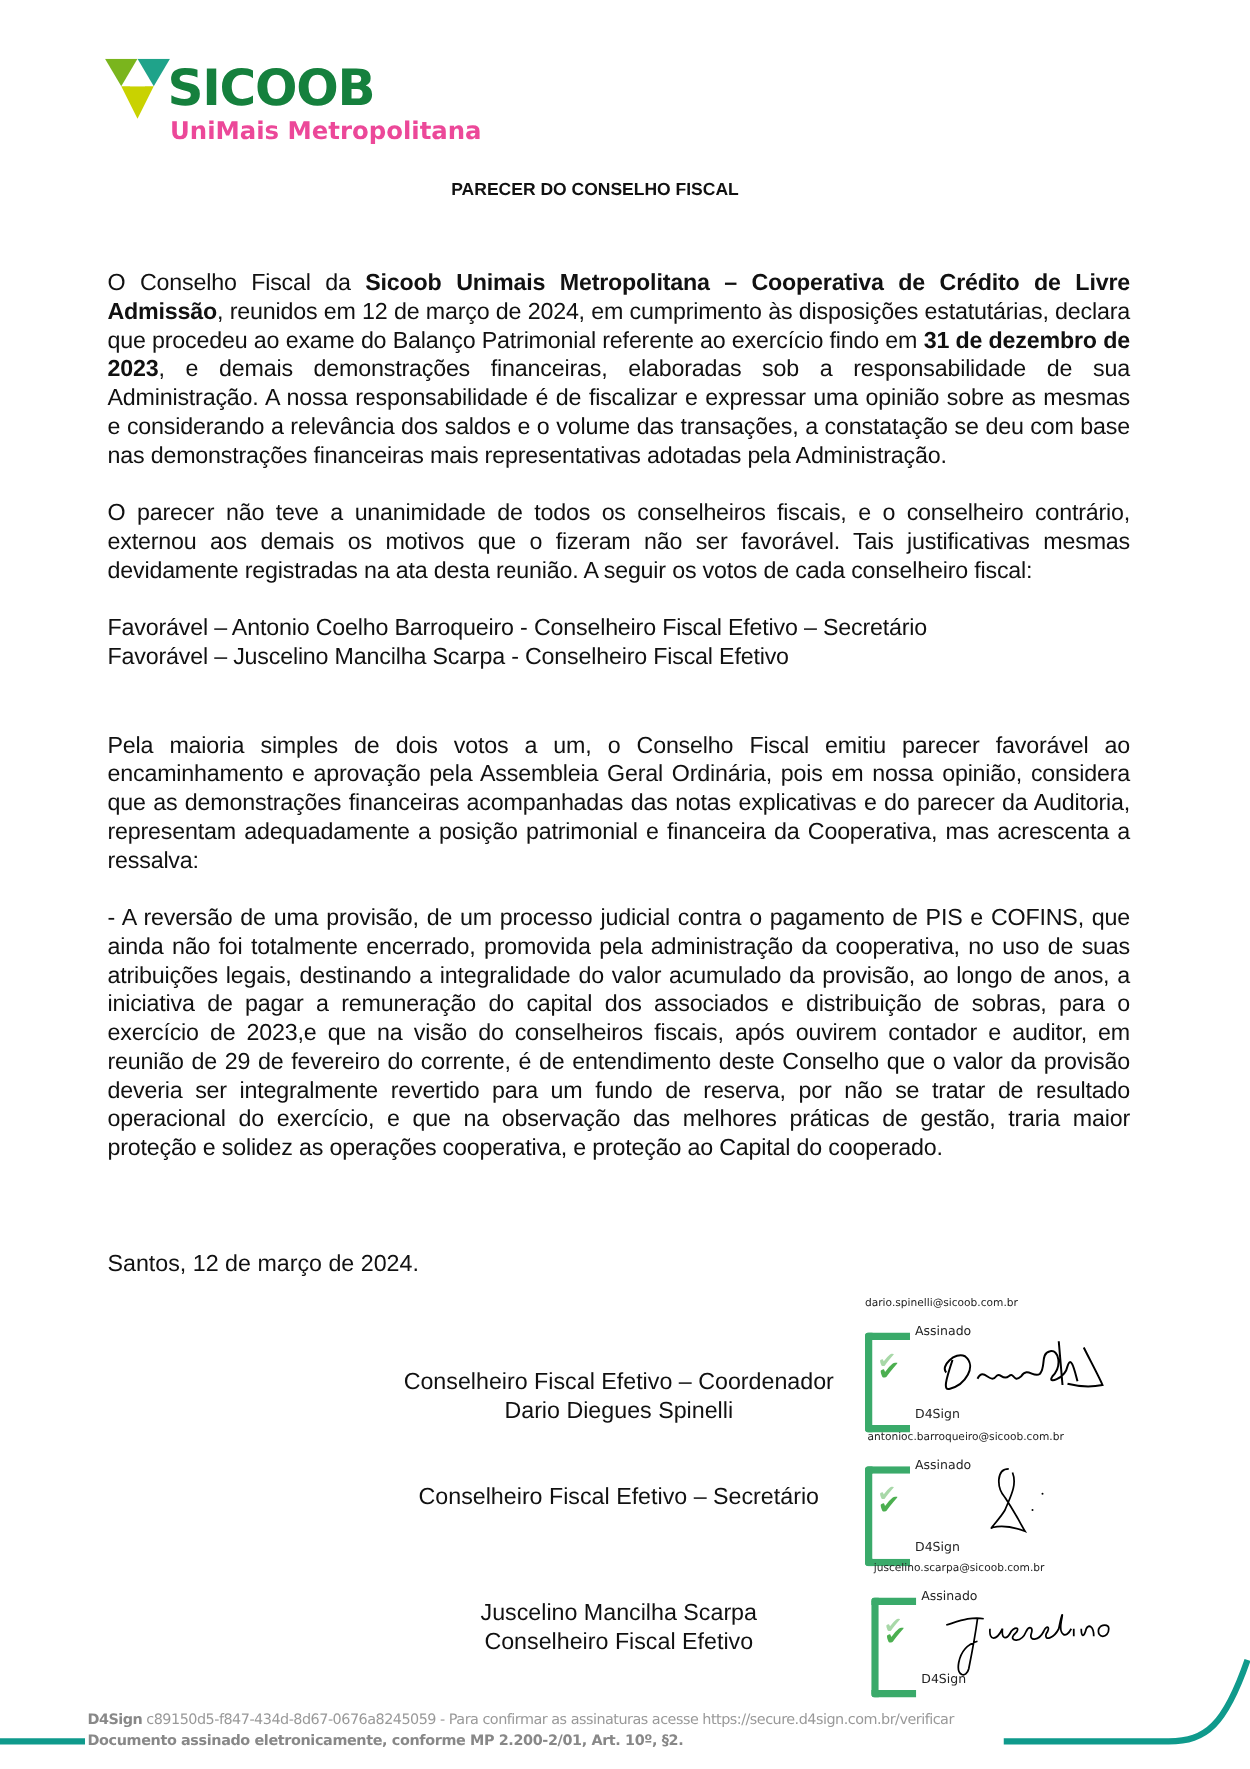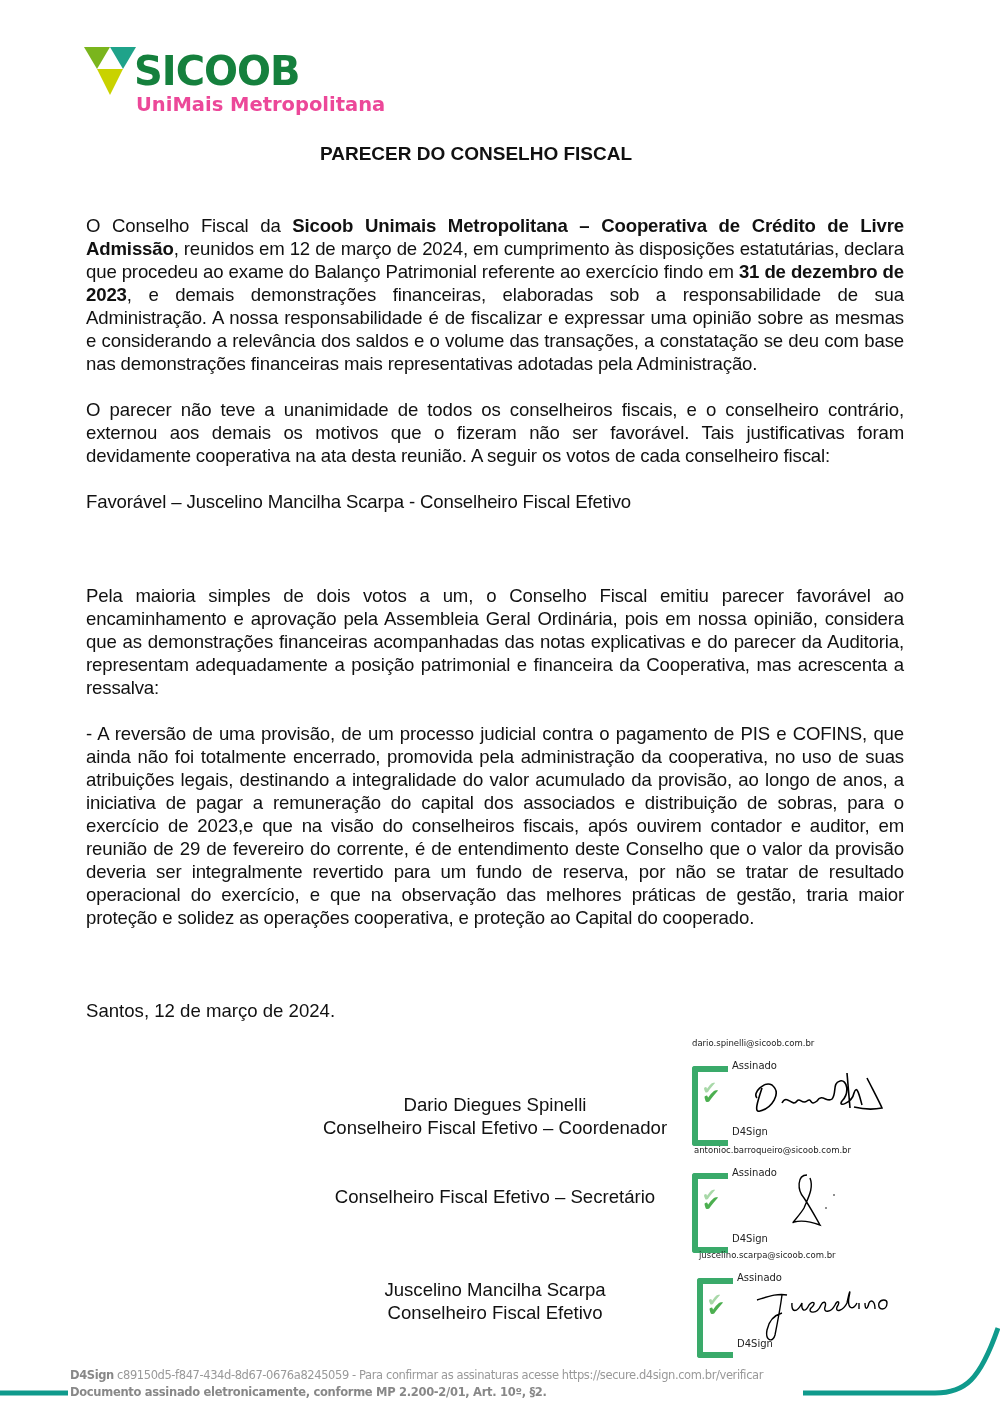--- a/index.html
+++ b/index.html
@@ -1,21 +1,21 @@
 <!DOCTYPE html>
 <html><head>
 <meta charset="utf-8">
 <style>
   html, body { margin:0; padding:0; background:#ffffff; }
   body { width:1000px; height:1415px; position:relative; overflow:hidden; font-family:"Liberation Sans", sans-serif; color:#111; }
   .logo { position:absolute; left:84px; top:45px; width:300px; height:75px; }
   .logo-mark { position:absolute; left:0; top:2px; width:52px; height:50px; }
   .logo-word { position:absolute; left:50px; top:0px; font-family:"DejaVu Sans", sans-serif; font-weight:bold; font-size:40px; color:#15803d; letter-spacing:-1px; line-height:52px; }
   .logo-sub { position:absolute; left:52px; top:48px; font-family:"DejaVu Sans", sans-serif; font-size:19.5px; color:#ec4899; font-weight:700; white-space:nowrap; }
-  .title { position:absolute; left:0; width:952px; top:143px; text-align:center; font-weight:bold; font-size:19px; }
+  .title { position:absolute; left:0; width:952px; top:143px; text-align:center; font-weight:bold; font-size:14px; }
   .body { position:absolute; left:86px; width:818px; font-size:18.6px; line-height:23px; text-align:justify; letter-spacing:-0.15px; }
   .p1 { top:190px;margin-top:24px; }
   .p2 { top:398px; }
   .votes { position:absolute; left:86px; top:490px; font-size:18.6px; line-height:23px; letter-spacing:-0.15px; }
   .p3 { top:584px; }
   .p4 { top:722px; }
   .place { position:absolute; left:86px; top:1000px; font-size:18.6px; }
   .sig-block { position:absolute; left:290px; width:410px; text-align:center; font-size:18.6px; line-height:23px; }
   .sig1 { top:1093px; }
   .sig2 { top:1185px; }
@@ -49,35 +49,36 @@
   <div class="logo-word">SICOOB</div>
   <div class="logo-sub">UniMais Metropolitana</div>
 </div>
 
 <div class="title">PARECER DO CONSELHO FISCAL</div>
 
 <div class="body p1">
   <span>O Conselho Fiscal da </span><b>Sicoob Unimais Metropolitana – Cooperativa de Crédito de Livre Admissão</b><span>, reunidos em 12 de março de 2024, em cumprimento às disposições estatutárias, declara que procedeu ao exame do Balanço Patrimonial referente ao exercício findo em </span><b>31 de dezembro de 2023</b><span>, e demais demonstrações financeiras, elaboradas sob a responsabilidade de sua Administração. A nossa responsabilidade é de fiscalizar e expressar uma opinião sobre as mesmas e considerando a relevância dos saldos e o volume das transações, a constatação se deu com base nas demonstrações financeiras mais representativas adotadas pela Administração.</span>
 </div>
 
-<div class="body p2">O parecer não teve a unanimidade de todos os conselheiros fiscais, e o conselheiro contrário, externou aos demais os motivos que o fizeram não ser favorável. Tais justificativas foram devidamente cooperativa na ata desta reunião. A seguir os votos de cada conselheiro fiscal:</div>
+<div class="body p2">O parecer não teve a unanimidade de todos os conselheiros fiscais, e o conselheiro contrário, externou aos demais os motivos que o fizeram não ser favorável. Tais justificativas mesmas devidamente registradas na ata desta reunião. A seguir os votos de cada conselheiro fiscal:</div>
 
 <div class="votes">
+  <div>Favorável – Antonio Coelho Barroqueiro - Conselheiro Fiscal Efetivo – Secretário</div>
   <div>Favorável – Juscelino Mancilha Scarpa - Conselheiro Fiscal Efetivo</div>
 </div>
 
 <div class="body p3">Pela maioria simples de dois votos a um, o Conselho Fiscal emitiu parecer favorável ao encaminhamento e aprovação pela Assembleia Geral Ordinária, pois em nossa opinião, considera que as demonstrações financeiras acompanhadas das notas explicativas e do parecer da Auditoria, representam adequadamente a posição patrimonial e financeira da Cooperativa, mas acrescenta a ressalva:</div>
 
 <div class="body p4">- A reversão de uma provisão, de um processo judicial contra o pagamento de PIS e COFINS, que ainda não foi totalmente encerrado, promovida pela administração da cooperativa, no uso de suas atribuições legais, destinando a integralidade do valor  acumulado da provisão, ao longo de anos, a iniciativa de pagar a remuneração do capital dos associados e distribuição de sobras, para o exercício de 2023,e que na visão do conselheiros fiscais, após ouvirem contador e auditor, em reunião de 29 de fevereiro do corrente, é de entendimento deste Conselho que o valor  da provisão deveria ser integralmente revertido para um fundo de reserva, por não se tratar de resultado operacional do exercício, e que na observação das melhores práticas de gestão, traria maior proteção e solidez as operações cooperativa, e proteção ao Capital do cooperado.</div>
 
 <div class="place">Santos, 12 de março de 2024.</div>
 
 <div class="sig-block sig1">
+  <div>Conselheiro Fiscal Efetivo – Coordenador</div>
   <div>Dario Diegues Spinelli</div>
-  <div>Conselheiro Fiscal Efetivo – Coordenador</div>
 </div>
 <div class="sig-block sig2">
   <div>Conselheiro Fiscal Efetivo – Secretário</div>
 </div>
 <div class="sig-block sig3">
   <div>Juscelino Mancilha Scarpa</div>
   <div>Conselheiro Fiscal Efetivo</div>
 </div>
 
 <div class="stamp st1">

